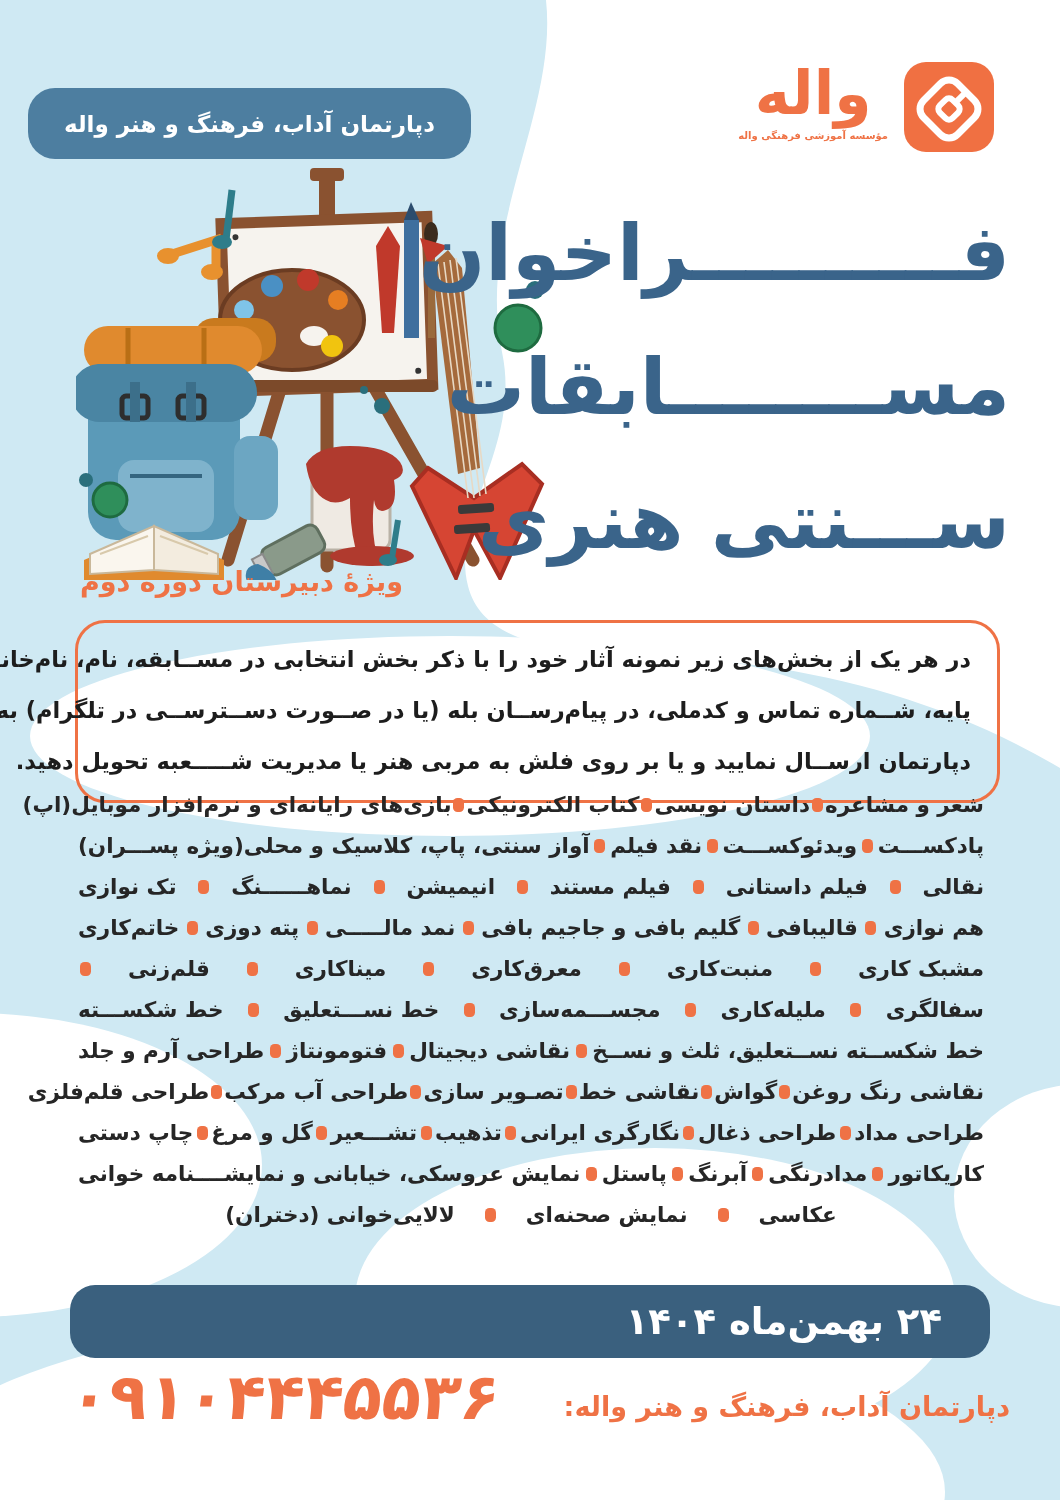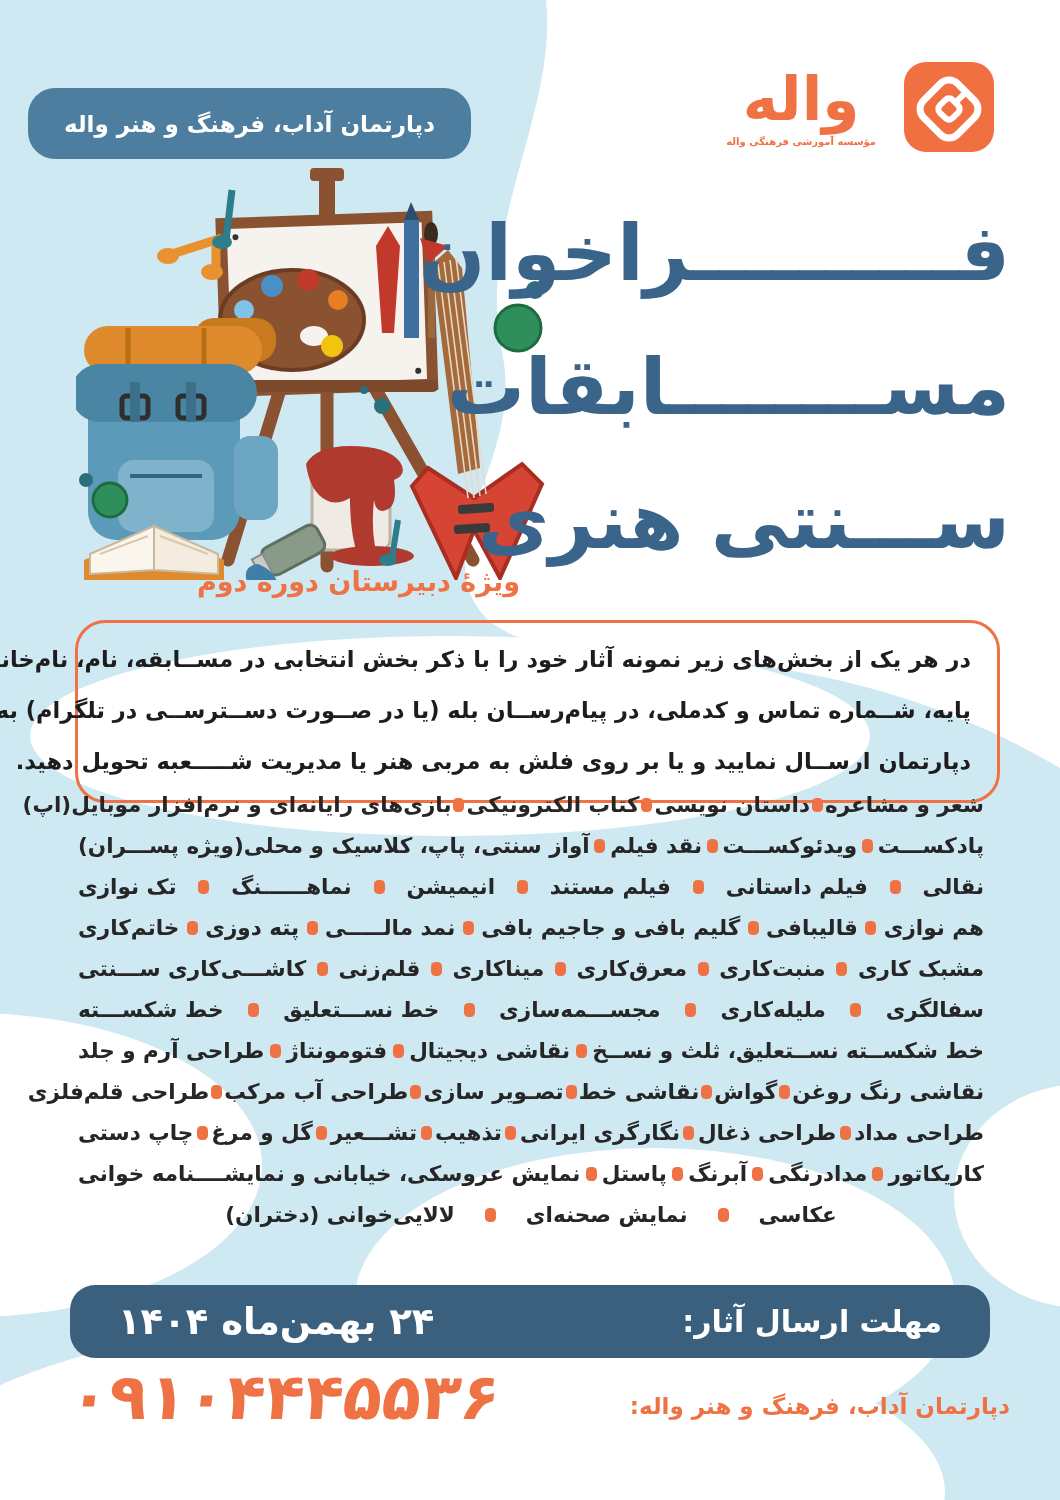--- a/index.html
+++ b/index.html
@@ -10,36 +10,36 @@
   }
   .bg-svg{position:absolute;inset:0;z-index:0;}
   .layer{position:absolute;z-index:1;}
 
   
   .dept-badge{
     left:28px;top:88px;height:71px;padding:0 36px;border-radius:27px;
     background:#4d7ea0;display:flex;align-items:center;direction:rtl;
     color:#fff;font-size:23px;font-weight:bold;
   }
-  .logo-group{top:62px;right:66px;display:flex;flex-direction:row;align-items:center;gap:28px;direction:ltr;}
+  .logo-group{top:62px;right:66px;display:flex;flex-direction:row;align-items:flex-start;gap:16px;direction:ltr;}
   .logo-text{display:flex;flex-direction:column;align-items:center;}
   .logo-wordmark{
     color:#ef7245;font-size:60px;line-height:62px;font-weight:bold;letter-spacing:4px;
   }
   .logo-subtitle{color:#ef7245;font-size:10px;font-weight:bold;margin-top:6px;direction:rtl;}
   .logo-icon{width:90px;height:90px;border-radius:22px;background:#f07042;position:relative;flex:0 0 auto;}
 
   
   .main-title{top:186px;right:50px;width:530px;text-align:center;direction:rtl;}
   .main-title .t-line{
     font-size:78px;font-weight:bold;color:#3a648a;line-height:134px;white-space:nowrap;
   }
 
   .audience{
-    top:566px;left:80px;width:440px;text-align:right;direction:rtl;
+    top:566px;left:80px;width:440px;text-align:left;direction:rtl;
     color:#ef7245;font-size:27px;font-weight:bold;
   }
 
   .info-box{
     top:620px;left:75px;width:925px;box-sizing:border-box;
     border:3.5px solid #ef7245;border-radius:30px;
     padding:11px 26px 13px;direction:rtl;background:transparent;
   }
   .info-line{
     font-size:22.5px;font-weight:bold;color:#1d1d1d;line-height:51px;
@@ -60,21 +60,21 @@
     padding:0 48px;box-sizing:border-box;color:#fff;
   }
   .deadline-label{font-size:30px;font-weight:bold;}
   .deadline-value{font-size:37px;font-weight:bold;direction:rtl;text-align:right;}
 
   
   .contact-row{
     top:1360px;left:60px;width:950px;display:flex;direction:rtl;align-items:center;
     justify-content:space-between;padding:0 0 0 10px;box-sizing:border-box;
   }
-  .contact-label{color:#ef7245;font-size:23px;font-weight:bold;white-space:nowrap;margin-top:18px;}
+  .contact-label{color:#ef7245;font-size:27px;font-weight:bold;white-space:nowrap;margin-top:18px;}
   .contact-phone{
     color:#ef7245;font-size:64px;font-weight:bold;letter-spacing:6px;white-space:nowrap;
     transform:skewX(-7deg);direction:ltr;
   }
 </style>
 </head>
 <body>
 
 <svg class="bg-svg" width="1060" height="1500" viewBox="0 0 1060 1500">
   <path fill="#cfe9f3" d="M0,0 H546 C558,112 476,226 502,352 C522,446 450,516 468,586
@@ -283,21 +283,20 @@
       <span class="cat-item">مشبک کاری</span>
       <span class="bullet"></span>
       <span class="cat-item">منبت‌کاری</span>
       <span class="bullet"></span>
       <span class="cat-item">معرق‌کاری</span>
       <span class="bullet"></span>
       <span class="cat-item">میناکاری</span>
       <span class="bullet"></span>
       <span class="cat-item">قلم‌زنی</span>
       <span class="bullet"></span>
-      <span class="cat-item">کاشـــی‌کاری ســـنتی</span>
     </div>
     <div class="cat-line">
       <span class="cat-item">سفالگری</span>
       <span class="bullet"></span>
       <span class="cat-item">ملیله‌کاری</span>
       <span class="bullet"></span>
       <span class="cat-item">مجســـمه‌سازی</span>
       <span class="bullet"></span>
       <span class="cat-item">خط نســـتعلیق</span>
       <span class="bullet"></span>
@@ -354,20 +353,19 @@
     <div class="cat-line center">
       <span class="cat-item">عکاسی</span>
       <span class="bullet"></span>
       <span class="cat-item">نمایش صحنه‌ای</span>
       <span class="bullet"></span>
       <span class="cat-item">لالایی‌خوانی (دختران)</span>
     </div>
   </div>
 
 <div class="layer deadline-bar">
-  <span class="deadline-label">مهلت ارسال آثار:</span>
   <span class="deadline-value">۲۴ بهمن‌ماه ۱۴۰۴</span>
 </div>
 
 <div class="layer contact-row">
   <span class="contact-label">دپارتمان آداب، فرهنگ و هنر واله:</span>
   <span class="contact-phone">۰۹۱۰۴۴۴۵۵۳۶</span>
 </div>
 
 </body></html>

